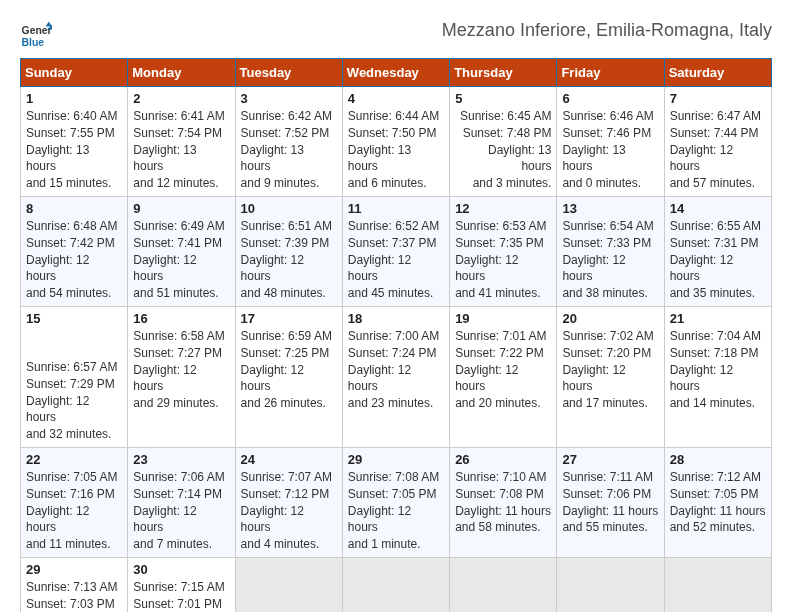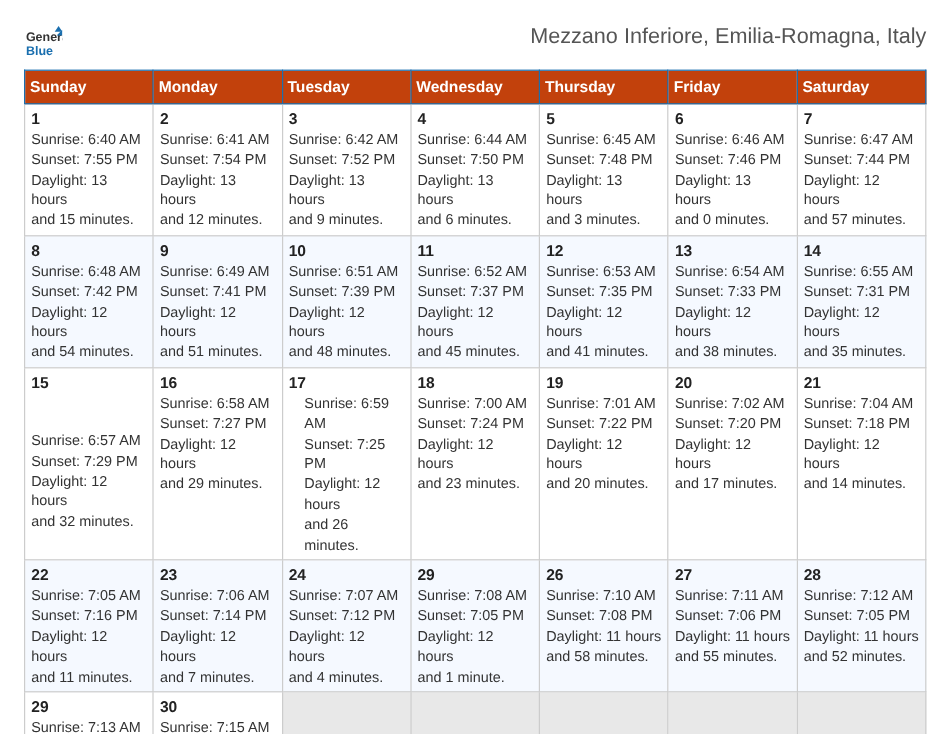--- a/index.html
+++ b/index.html
@@ -134,21 +134,21 @@
         </td>
         <td>
           <div class="day-num">4</div>
           <div class="day-info" style="white-space: pre-line;">Sunrise: 6:44 AM
 Sunset: 7:50 PM
 Daylight: 13 hours
 and 6 minutes.</div>
         </td>
         <td>
           <div class="day-num">5</div>
-          <div class="day-info" style="white-space: pre-line;">Sunrise: 6:45 AM
+          <div class="day-info" style="white-space: pre-line; text-align: right;">Sunrise: 6:45 AM
 Sunset: 7:48 PM
 Daylight: 13 hours
 and 3 minutes.</div>
         </td>
         <td>
           <div class="day-num">6</div>
           <div class="day-info" style="white-space: pre-line;">Sunrise: 6:46 AM
 Sunset: 7:46 PM
 Daylight: 13 hours
 and 0 minutes.</div>
@@ -222,21 +222,21 @@
         </td>
         <td>
           <div class="day-num">16</div>
           <div class="day-info" style="white-space: pre-line;">Sunrise: 6:58 AM
 Sunset: 7:27 PM
 Daylight: 12 hours
 and 29 minutes.</div>
         </td>
         <td>
           <div class="day-num">17</div>
-          <div class="day-info" style="white-space: pre-line; margin-left: 13px;">Sunrise: 6:59 AM
+          <div class="day-info" style="white-space: pre-line;">Sunrise: 6:59 AM
 Sunset: 7:25 PM
 Daylight: 12 hours
 and 26 minutes.</div>
         </td>
         <td>
           <div class="day-num">18</div>
           <div class="day-info" style="white-space: pre-line;">Sunrise: 7:00 AM
 Sunset: 7:24 PM
 Daylight: 12 hours
 and 23 minutes.</div>

